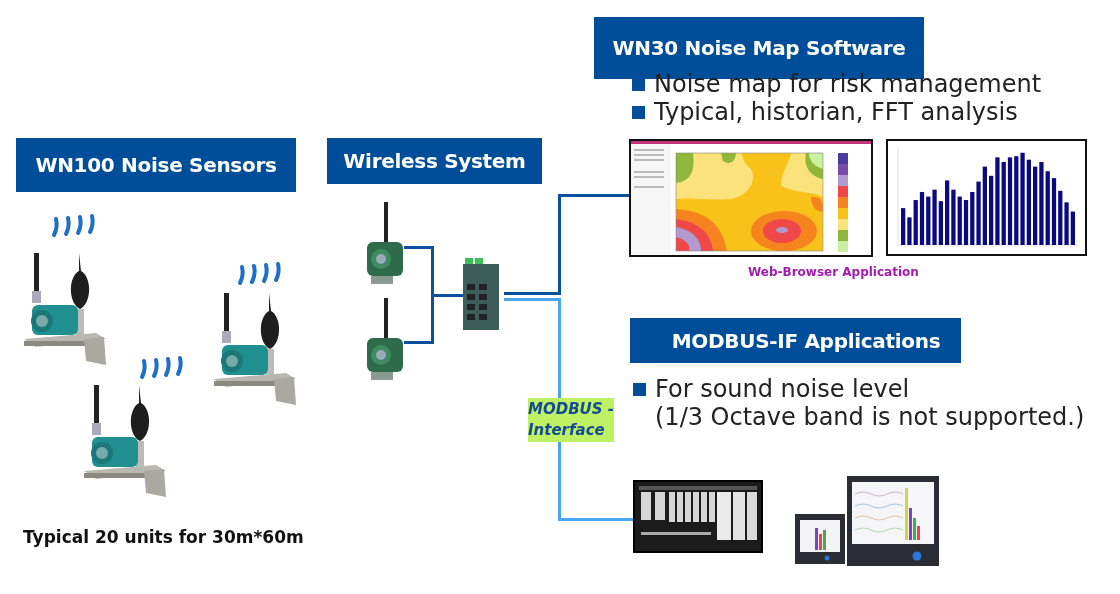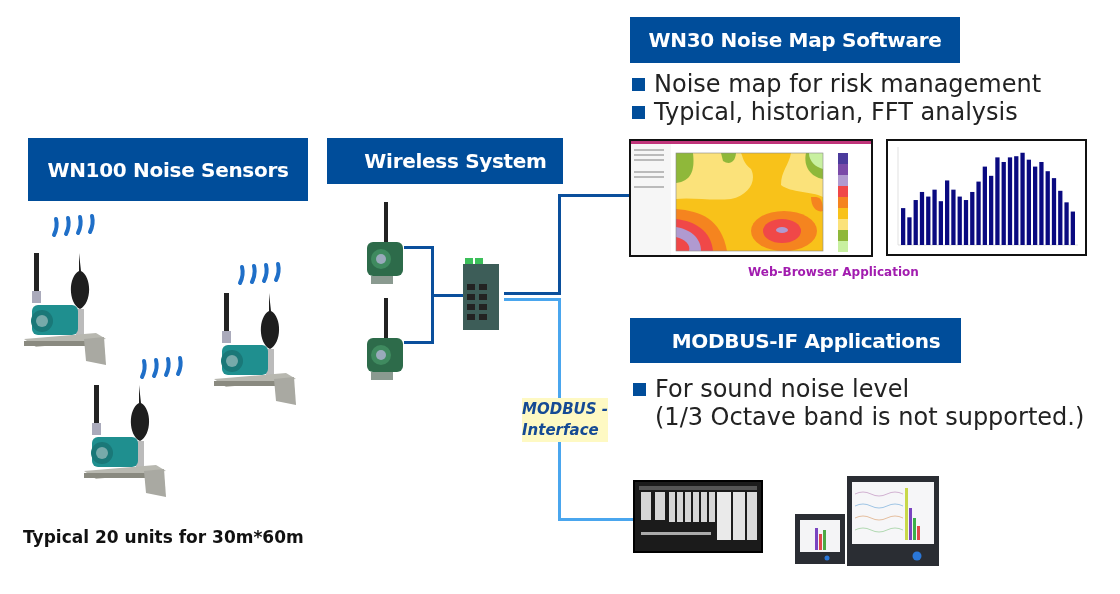--- a/index.html
+++ b/index.html
@@ -8,33 +8,33 @@
   .title-box { position: absolute; background: #004d9a; color: #fff; font-weight: bold; font-size: 20px; display: flex; align-items: center; justify-content: center; white-space: nowrap; letter-spacing: -0.3px; }
   .bullet-list { position: absolute; font-size: 24px; color: #222; line-height: 28px; }
   .bullet-row { display: flex; align-items: center; white-space: nowrap; }
   .bullet-sq { width: 13px; height: 13px; background: #004d9a; margin-right: 9px; flex: none; }
   .bullet-indent { padding-left: 22px; justify-content: center; }
   .line { position: absolute; }
   .dark { background: #0a4f9c; }
   .light { background: #4aa6ee; }
   .frame { position: absolute; border: 2px solid #111; background: #fff; overflow: hidden; box-sizing: border-box; }
   .caption { position: absolute; color: #a21caf; font-weight: bold; font-size: 12px; white-space: nowrap; }
-  .modbus-label { position: absolute; color: #154a94; font-style: italic; font-weight: bold; font-size: 15px; line-height: 21px; background: #fef9c3; text-align: left; }
+  .modbus-label { position: absolute; color: #154a94; font-style: italic; font-weight: bold; font-size: 15px; line-height: 21px; background: #bef264; text-align: left; margin-left: 6px; }
   .bottom-caption { position: absolute; font-size: 17px; font-weight: bold; color: #111; white-space: nowrap; }
 </style>
 </head>
 <body>
 
-<div class="title-box" style="left:16px; top:138px; width:280px; height:63px;margin-left:12px;">
+<div class="title-box" style="left:16px; top:138px; width:280px; height:54px;">
     <span>WN100 Noise Sensors</span>
   </div>
-<div class="title-box" style="left:327px; top:138px; width:215px; height:46px;padding-left:21px;">
+<div class="title-box" style="left:327px; top:138px; width:215px; height:46px;">
     <span>Wireless System</span>
   </div>
-<div class="title-box" style="left:630px; top:17px; width:330px; height:46px;">
+<div class="title-box" style="left:594px; top:17px; width:330px; height:62px;">
     <span>WN30 Noise Map Software</span>
   </div>
 <div class="title-box" style="left:630px; top:318px; width:310px; height:45px;padding-left:21px;">
     <span>MODBUS-IF Applications</span>
   </div>
 
 <div class="bullet-list" style="left:632px; top:70px;">
   <div class="bullet-row">
       <span class="bullet-sq"></span>
       <span>Noise map for risk management</span>

